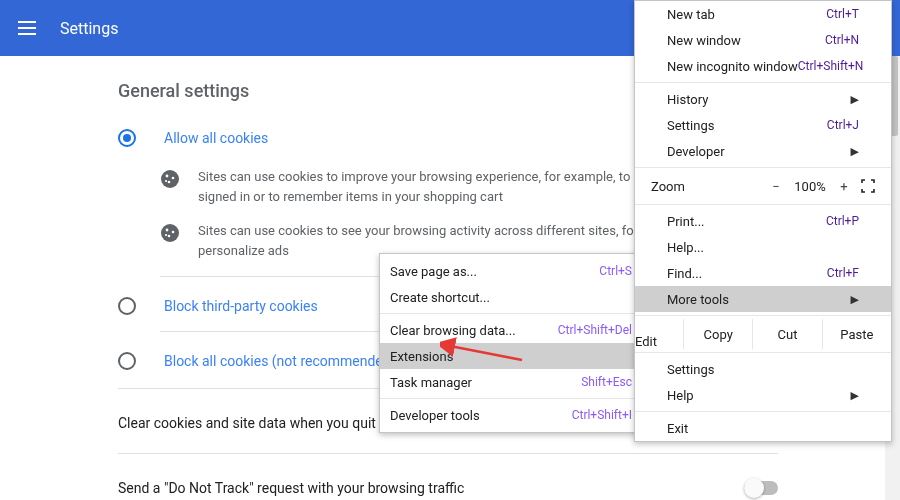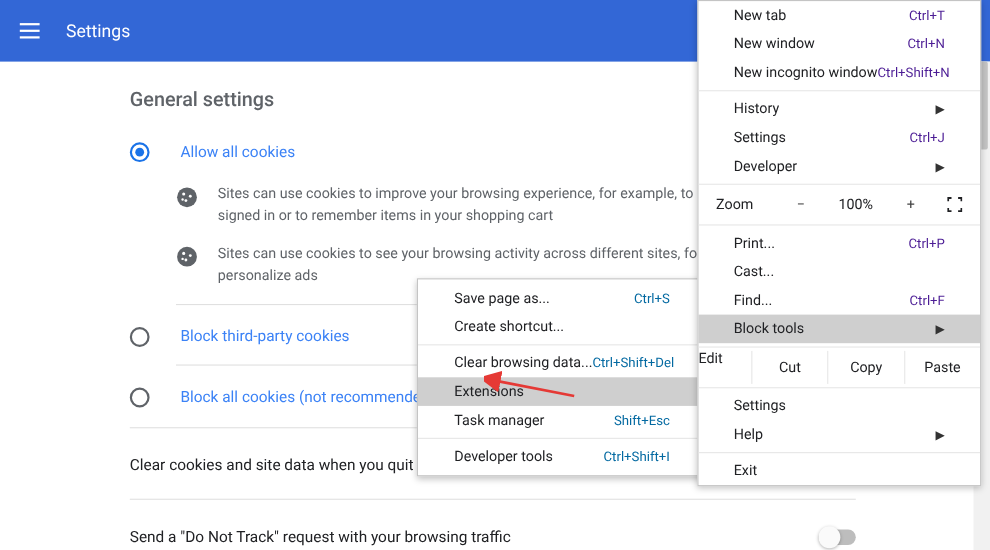--- a/index.html
+++ b/index.html
@@ -28,34 +28,34 @@
   .switch::after { content: ""; position: absolute; top: -3px; left: 0; width: 20px; height: 20px; background: #fafafa; border-radius: 50%; box-shadow: 0 1px 3px rgba(0,0,0,.3); }
 
   
   .menu { position: absolute; top: 0; right: 8px; width: 258px; background: #fff; border: 1px solid #c4c4c4; box-shadow: 0 2px 6px rgba(0,0,0,.25); font-size: 13px; z-index: 30; }
   .m-item { display: flex; align-items: center; justify-content: space-between; height: 26px; padding: 0 32px; color: #202124; }
   .m-item.highlight { background: #cfcfcf; }
   .m-label { white-space: nowrap; }
   .m-short { color: #4c1d95; font-size: 12px; }
   .m-arrow { font-size: 11px; color: #333; margin-left: auto; padding-left: 8px; }
   .m-sep { border-top: 1px solid #e6e6e6; margin: 3px 0; }
-  .zoom-row { display: flex; align-items: center; height: 30px; padding: 0 12px 0 16px; gap: 16px; }
+  .zoom-row { display: flex; align-items: center; height: 30px; padding: 0 12px 0 16px; gap: 0; }
   .zoom-row .lbl { flex: 1; }
   .zbtn { width: 26px; text-align: center; color: #444; }
   .zoomval { width: 42px; text-align: center; }
   .full-icon { width: 22px; display:flex; justify-content:center; }
-  .edit-row { display: flex; align-items: flex-start; height: 30px; }
+  .edit-row { display: flex; align-items: flex-end; height: 30px; }
   .edit-row .lbl { width: 48px; }
   .edit-cell { flex: 1; text-align: center; border-left: 1px solid #e6e6e6; height: 100%; display:flex; align-items:center; justify-content:center; }
 
   
   .submenu { position: absolute; top: 253px; left: 379px; width: 264px; background: #fff; border: 1px solid #c4c4c4; box-shadow: 0 2px 6px rgba(0,0,0,.25); font-size: 13px; z-index: 20; padding: 4px 0; }
-  .s-item { display: flex; align-items: center; justify-content: space-between; height: 26px; padding: 0 33px; }
+  .s-item { display: flex; align-items: center; justify-content: space-between; height: 26px; padding: 0 10px; }
   .s-item.highlight { background: #cfcfcf; }
-  .s-short { color: #0369a1; font-size: 12px; }
+  .s-short { color: #8b5cf6; font-size: 12px; }
 
   
   .arrow-svg { position: absolute; top: 310px; left: 440px; z-index: 25; pointer-events: none; }
 
   
   .scrollbar { position: absolute; right: 0; top: 56px; bottom: 0; width: 15px; background: #f1f1f1; }
   .thumb { position: absolute; left: 2px; right: 2px; top: 0; height: 80px; background: #c4c4c4; border-radius: 2px; }
 </style>
 </head>
 <body>
@@ -207,35 +207,35 @@
           <path d="M1 4V1h3M13 4V1h-3M1 10v3h3M13 10v3h-3"></path>
         </svg>
     </span>
   </div>
   <div class="m-sep"></div>
   <div class="m-item">
     <span class="m-label">Print...</span>
     <span class="m-short">Ctrl+P</span>
   </div>
   <div class="m-item">
-    <span class="m-label">Cast...</span>
+    <span class="m-label">Help...</span>
   </div>
   <div class="m-item">
     <span class="m-label">Find...</span>
     <span class="m-short">Ctrl+F</span>
   </div>
   <div class="m-item highlight">
-    <span class="m-label">Block tools</span>
+    <span class="m-label">More tools</span>
     <span class="m-arrow">▶</span>
   </div>
   <div class="m-sep"></div>
   <div class="edit-row">
     <span class="lbl">Edit</span>
+    <span class="edit-cell">Copy</span>
     <span class="edit-cell">Cut</span>
-    <span class="edit-cell">Copy</span>
     <span class="edit-cell">Paste</span>
   </div>
   <div class="m-sep"></div>
   <div class="m-item">
     <span class="m-label">Settings</span>
   </div>
   <div class="m-item">
     <span class="m-label">Help</span>
     <span class="m-arrow">▶</span>
   </div>

